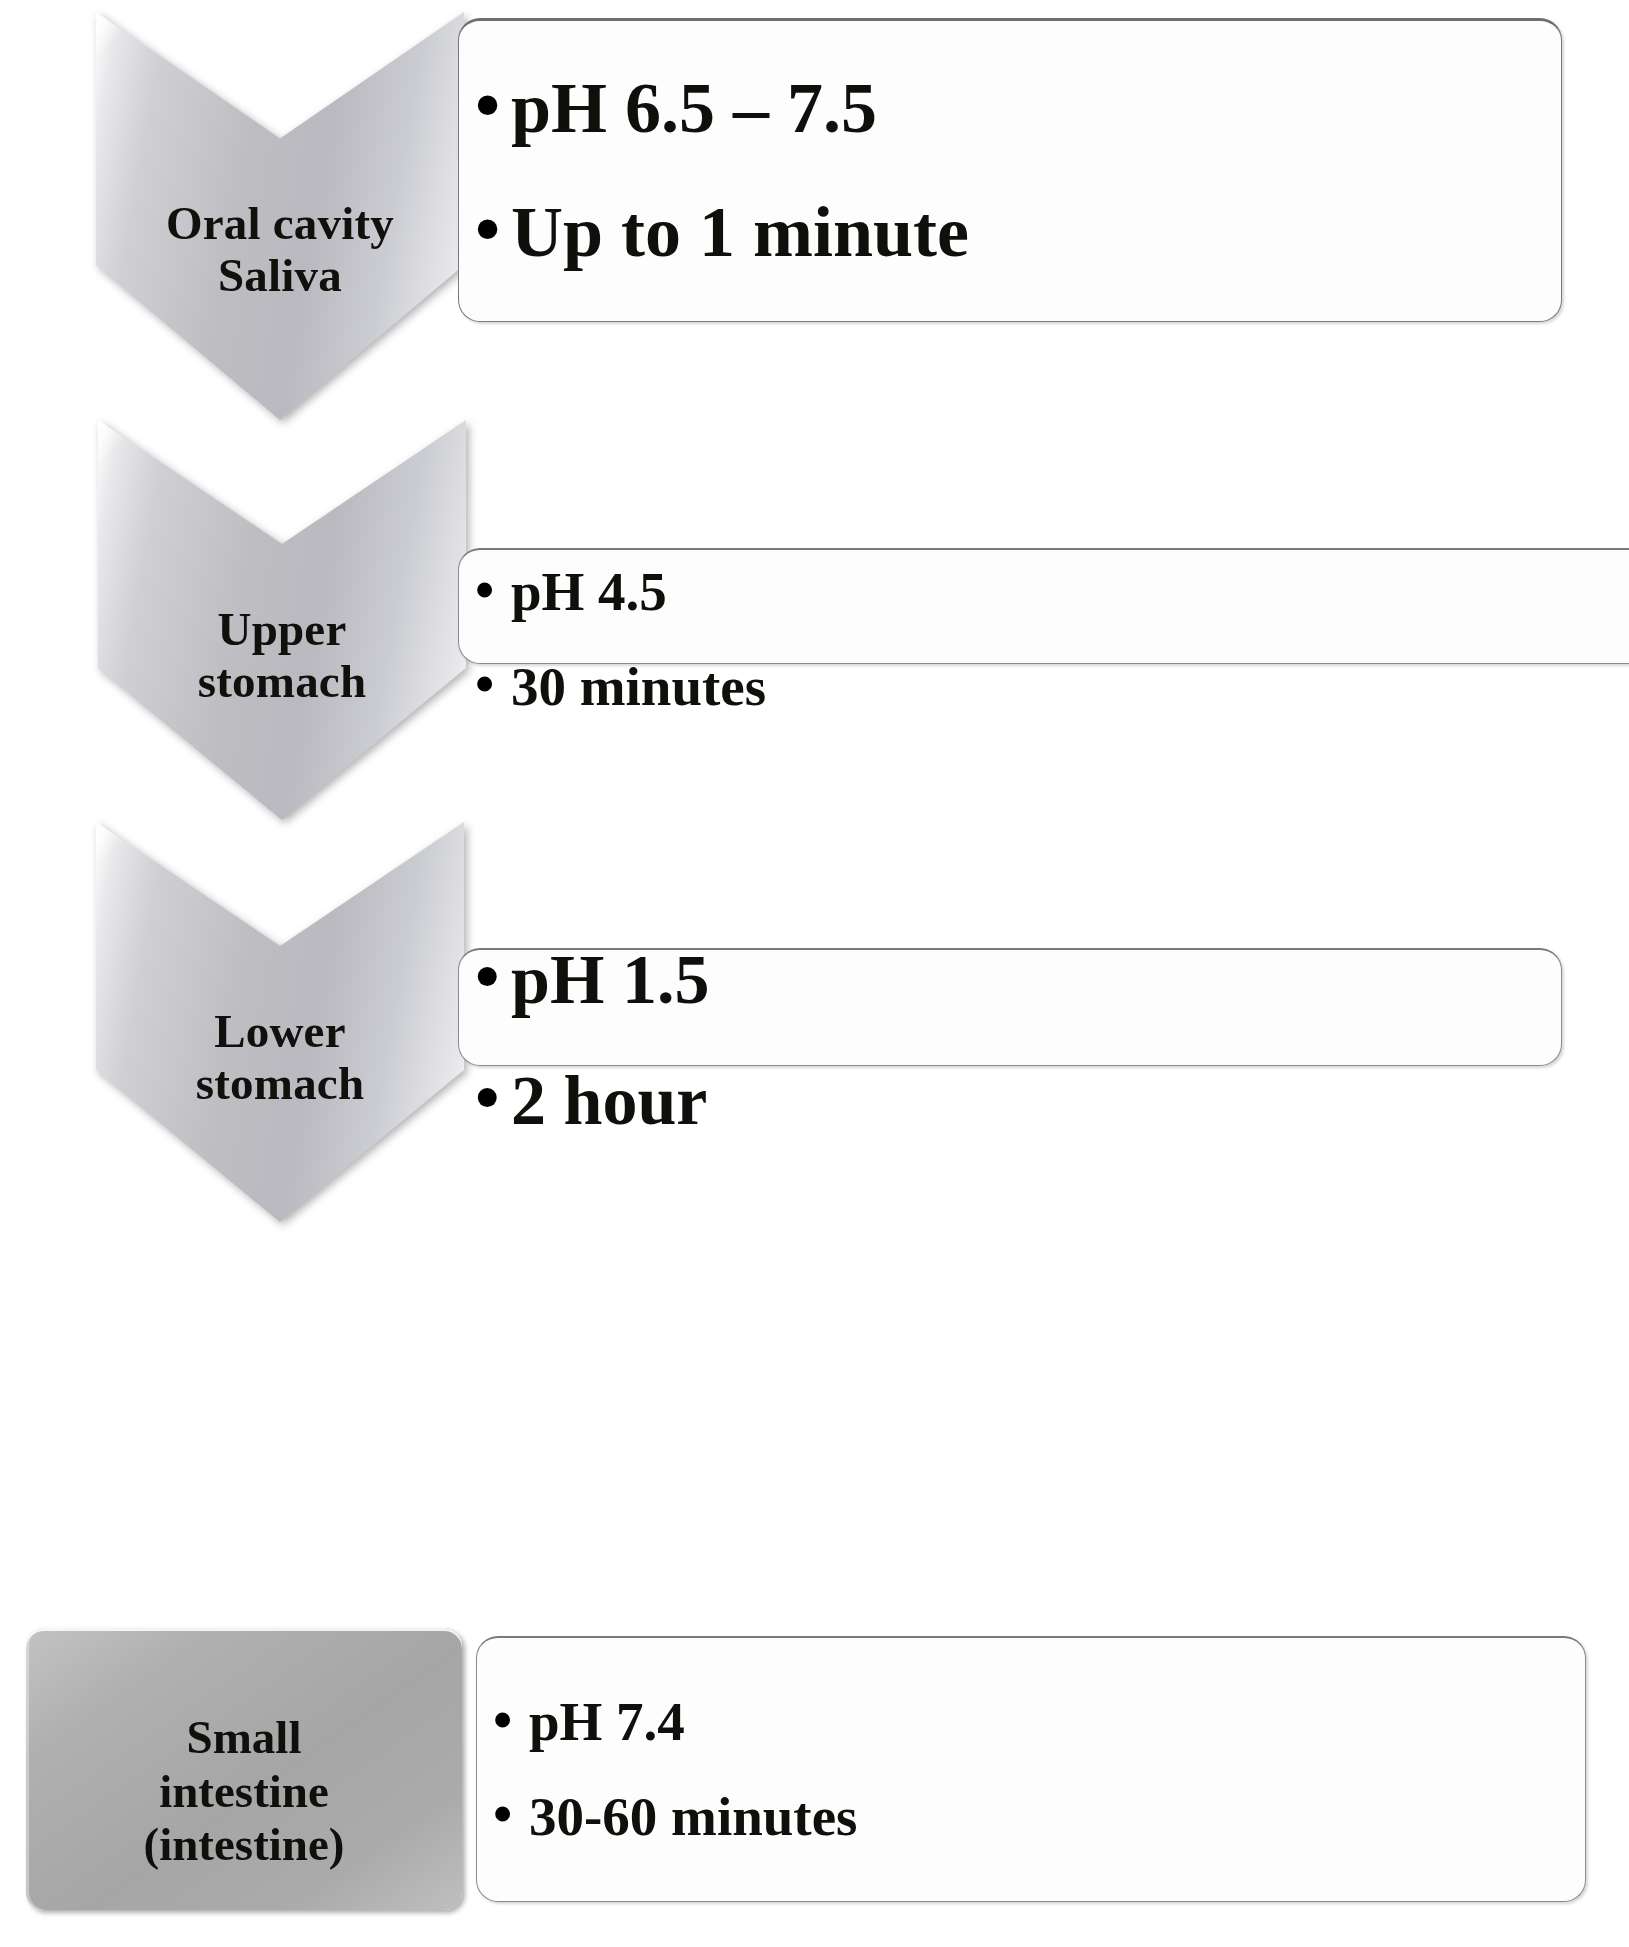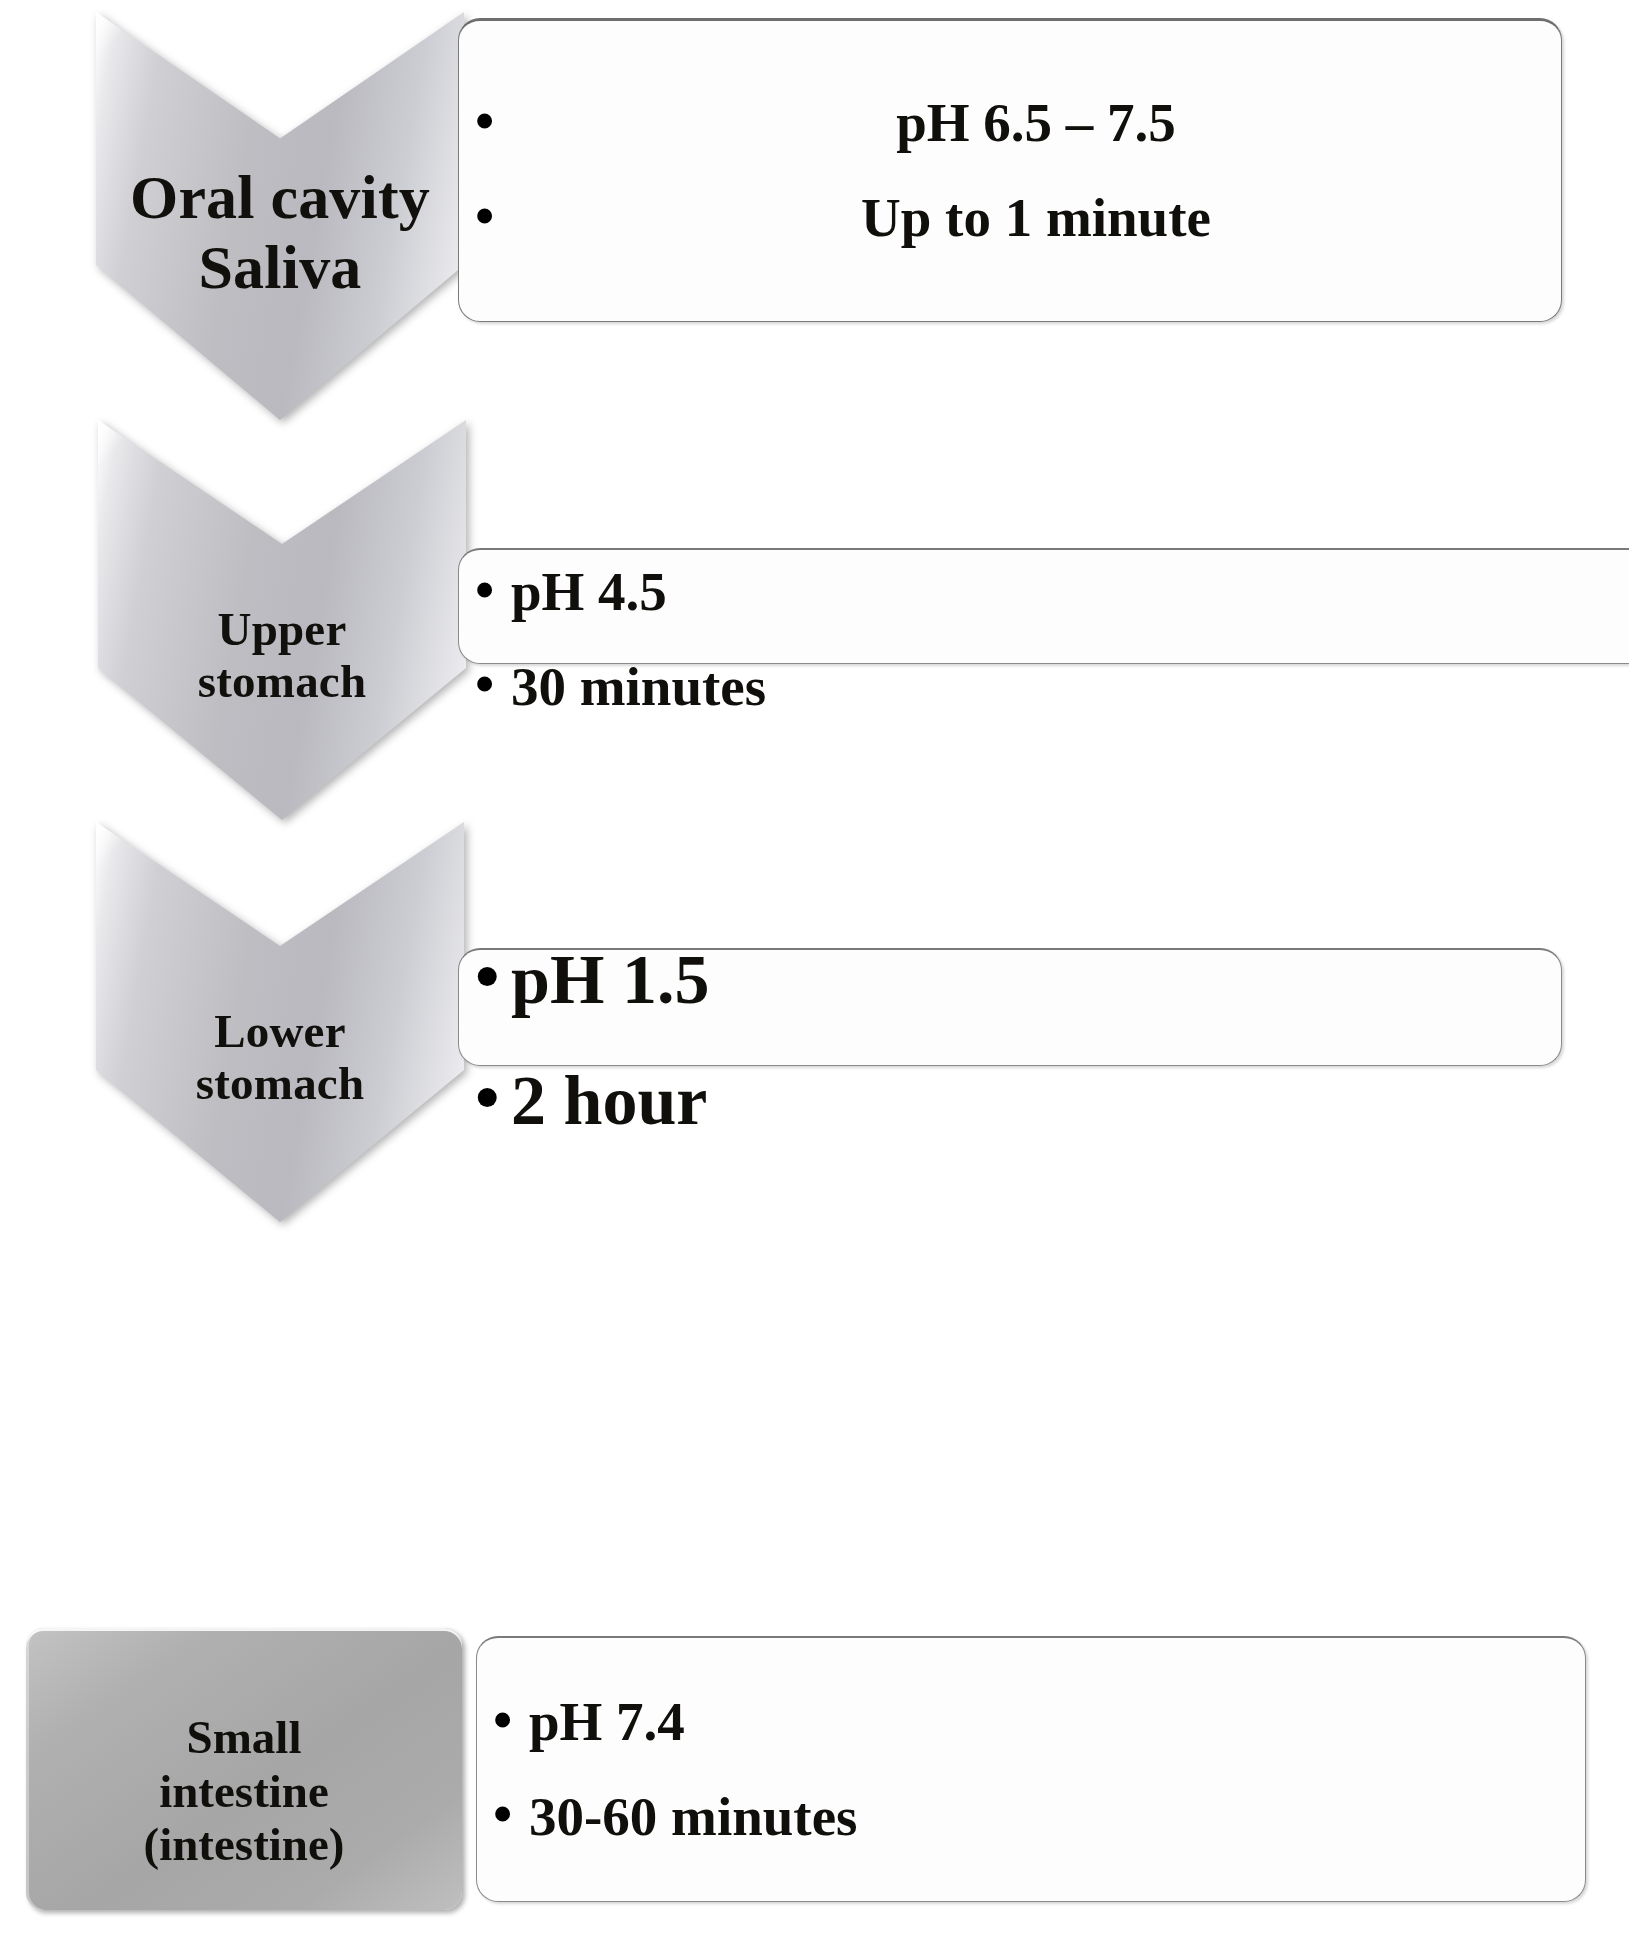--- a/index.html
+++ b/index.html
@@ -126,28 +126,28 @@
   }
 </style>
 </head>
 <body>
 
 <div id="stage">
 
   <div class="chev-wrap" style="left:96px; top:12px; width:368px; height:408px;">
     <div class="chev"></div>
     <div class="chev-bevel"></div>
-    <div class="chev-label" style="font-size:62px; bottom:118px;">
+    <div class="chev-label" style="font-size:47px; bottom:118px;">
       <div>Oral cavity</div>
       <div>Saliva</div>
     </div>
   </div>
 
   <div class="card" style="left:458px; top:18px; width:1104px; height:304px;">
-    <ul class="bullets" style="font-size:55px; line-height:1.72;text-align:center;">
+    <ul class="bullets" style="font-size:72px; line-height:1.72;">
       <li>pH 6.5 – 7.5</li>
       <li>Up to 1 minute</li>
     </ul>
   </div>
 
   <div class="chev-wrap" style="left:98px; top:420px; width:368px; height:400px;">
     <div class="chev"></div>
     <div class="chev-bevel"></div>
     <div class="chev-label" style="font-size:47px; bottom:112px;">
       <div>Upper</div>

